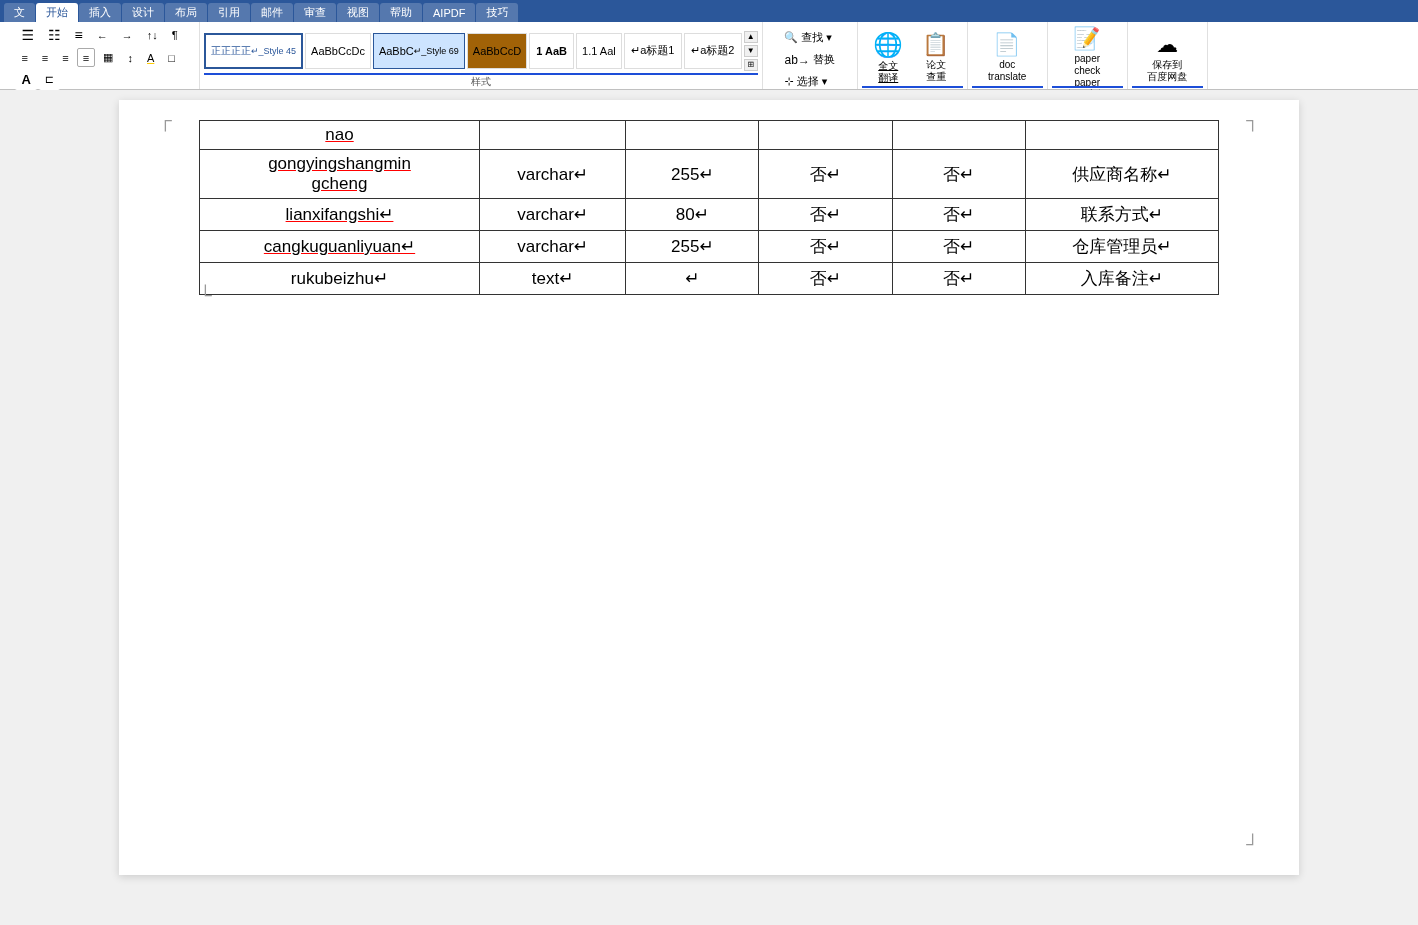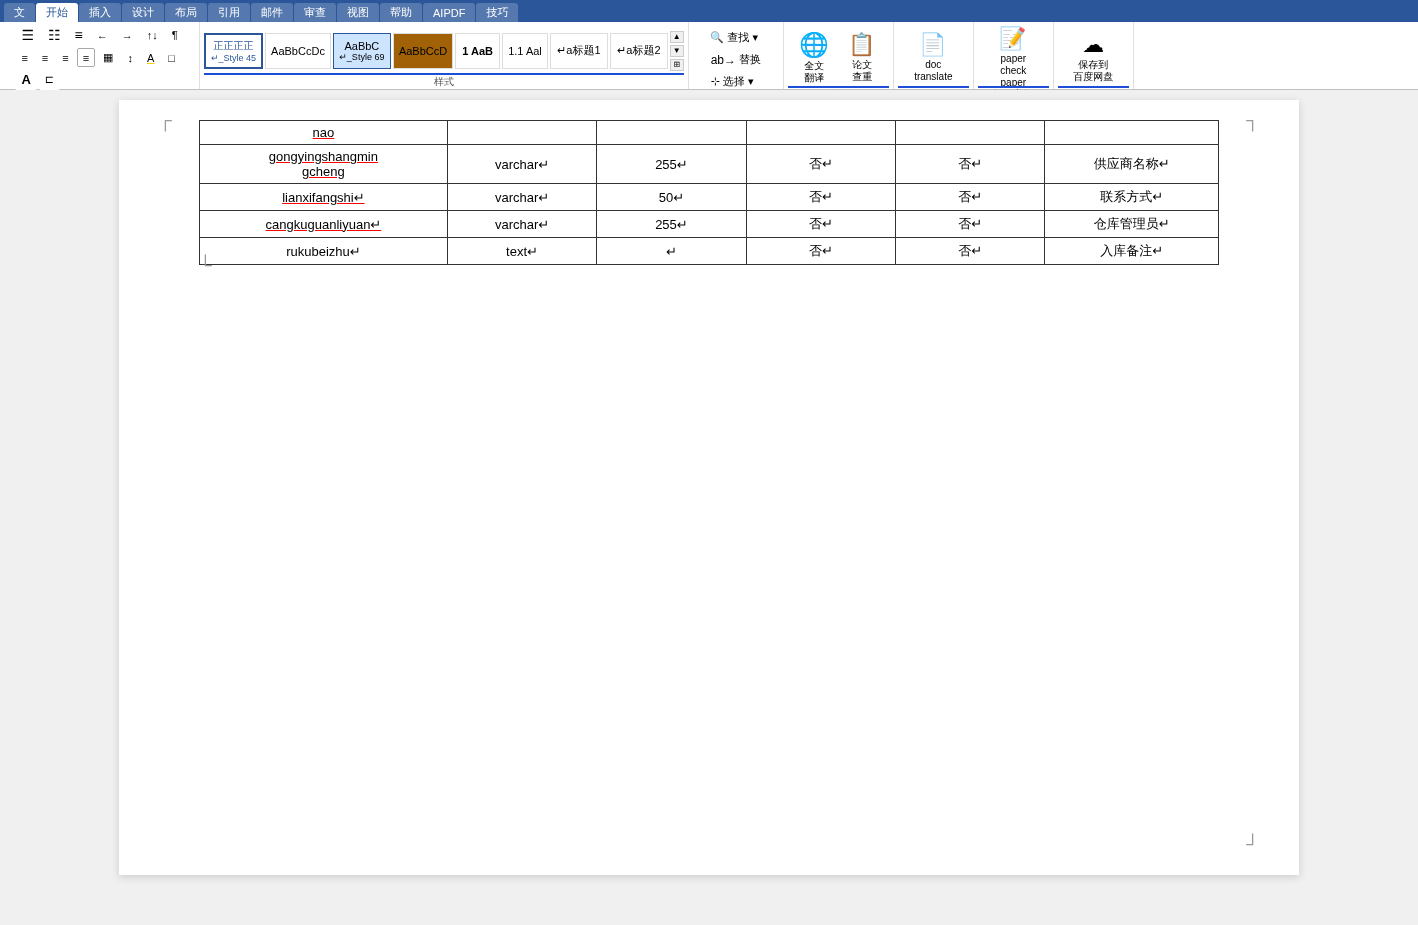--- a/index.html
+++ b/index.html
@@ -4,21 +4,21 @@
   <style>
     * { margin: 0; padding: 0; box-sizing: border-box; }
     body { font-family: 'SimSun', 'Microsoft YaHei', sans-serif; background: #f0f0f0; overflow: hidden; width: 1418px; height: 925px; }
     .style-scroll-btn { width: 14px; height: 12px; background: #f0f0f0; border: 1px solid #ccc; font-size: 8px; display: flex; align-items: center; justify-content: center; cursor: pointer; }
 
     
     .doc-container { background: #f0f0f0; width: 100%; height: calc(925px - 130px); overflow: hidden; position: relative; display: flex; justify-content: center; padding: 10px 0; }
     .doc-page { background: white; width: 1180px; min-height: 100%; padding: 20px 80px; box-shadow: 0 2px 8px rgba(0,0,0,0.15); position: relative; }
 
     
-    .doc-table { border-collapse: collapse; width: 100%; font-size: 13px; }
+    .doc-table { border-collapse: collapse; width: 100%; font-size: 17px; }
     .doc-table td { border: 1px solid #333; padding: 4px 8px; text-align: center; min-width: 80px; }
     .doc-table td:first-child { text-align: center; }
 
     .page-number { text-align: center; margin: 10px 0; font-size: 13px; }
 
     .corner-mark { position: absolute; font-size: 18px; color: #999; }
     .corner-tl { top: 10px; left: 40px; }
     .corner-tr { top: 10px; right: 40px; }
     .corner-bl { bottom: 10px; left: 40px; }
     .corner-br { bottom: 10px; right: 40px; }
@@ -32,21 +32,21 @@
     .tab-item.inactive { background: rgba(255,255,255,0.2); color: #fff; }
 
     .cmd-row { background: #fff; height: 68px; display: flex; align-items: stretch; border-bottom: 1px solid #c0c0c0; }
     .group-box-col { display: flex; flex-direction: column; height: 100%; padding: 2px 4px 0 4px; border-right: 1px solid #e0e0e0; align-items: center; }
     .group-box-label { font-size: 10px; color: #555; padding: 0 4px; border-top: 2px solid #1d4ed8; margin-top: auto; width: 100%; text-align: center; }
 
     .big-icon-btn { display: flex; flex-direction: column; align-items: center; justify-content: center; cursor: pointer; padding: 2px 5px; border: 1px solid transparent; border-radius: 2px; font-size: 10px; gap: 1px; min-width: 42px; height: 58px; }
     .big-icon { width: 32px; height: 32px; display: flex; align-items: center; justify-content: center; }
 
     .small-icon-btn { display: flex; align-items: center; gap: 3px; padding: 1px 4px; cursor: pointer; border: 1px solid transparent; border-radius: 2px; font-size: 11px; }
-    .style-box { display: flex; flex-direction: column; align-items: center; justify-content: center; border: 1px solid #ddd; padding: 2px 5px; font-size: 11px; cursor: pointer; height: 36px; min-width: 58px; }
+    .style-box { display: flex; flex-direction: row; align-items: center; justify-content: center; border: 1px solid #ddd; padding: 2px 5px; font-size: 11px; cursor: pointer; height: 36px; min-width: 58px; }
   </style>
 </head>
 <body>
 
 <div class="ribbon-wrapper">
 
   <div class="tab-row">
     <div class="tab-item inactive">文</div>
     <div class="tab-item active">开始</div>
     <div class="tab-item inactive">插入</div>
@@ -149,21 +149,21 @@
           <span>选择 ▾</span>
         </div>
       </div>
       <div class="group-box-label">编辑</div>
     </div>
 
     <div class="group-box-col" style="min-width:110px;">
       <div style="display:flex;gap:4px;align-items:center;flex:1;padding-top:4px;">
         <div class="big-icon-btn">
           <div class="big-icon" style="font-size:24px;">🌐</div>
-          <span style="text-align:right;line-height:1.2;">全文<br>翻译</span>
+          <span style="text-align:right;line-height:1.2;text-decoration:underline;">全文<br>翻译</span>
         </div>
         <div class="big-icon-btn">
           <div class="big-icon" style="font-size:22px;">📋</div>
           <span style="text-align:center;line-height:1.2;">论文<br>查重</span>
         </div>
       </div>
       <div class="group-box-label">翻译</div>
     </div>
 
     <div class="group-box-col" style="min-width:80px;">
@@ -221,21 +221,21 @@
             <td style="text-decoration:underline;text-decoration-color:red;">gongyingshangmin<br>gcheng</td>
             <td>varchar↵</td>
             <td>255↵</td>
             <td>否↵</td>
             <td>否↵</td>
             <td>供应商名称↵</td>
           </tr>
           <tr>
             <td style="text-decoration:underline;text-decoration-color:red;">lianxifangshi↵</td>
             <td>varchar↵</td>
-            <td>50↵</td>
+            <td>80↵</td>
             <td>否↵</td>
             <td>否↵</td>
             <td>联系方式↵</td>
           </tr>
           <tr>
             <td style="text-decoration:underline;text-decoration-color:red;">cangkuguanliyuan↵</td>
             <td>varchar↵</td>
             <td>255↵</td>
             <td>否↵</td>
             <td>否↵</td>

